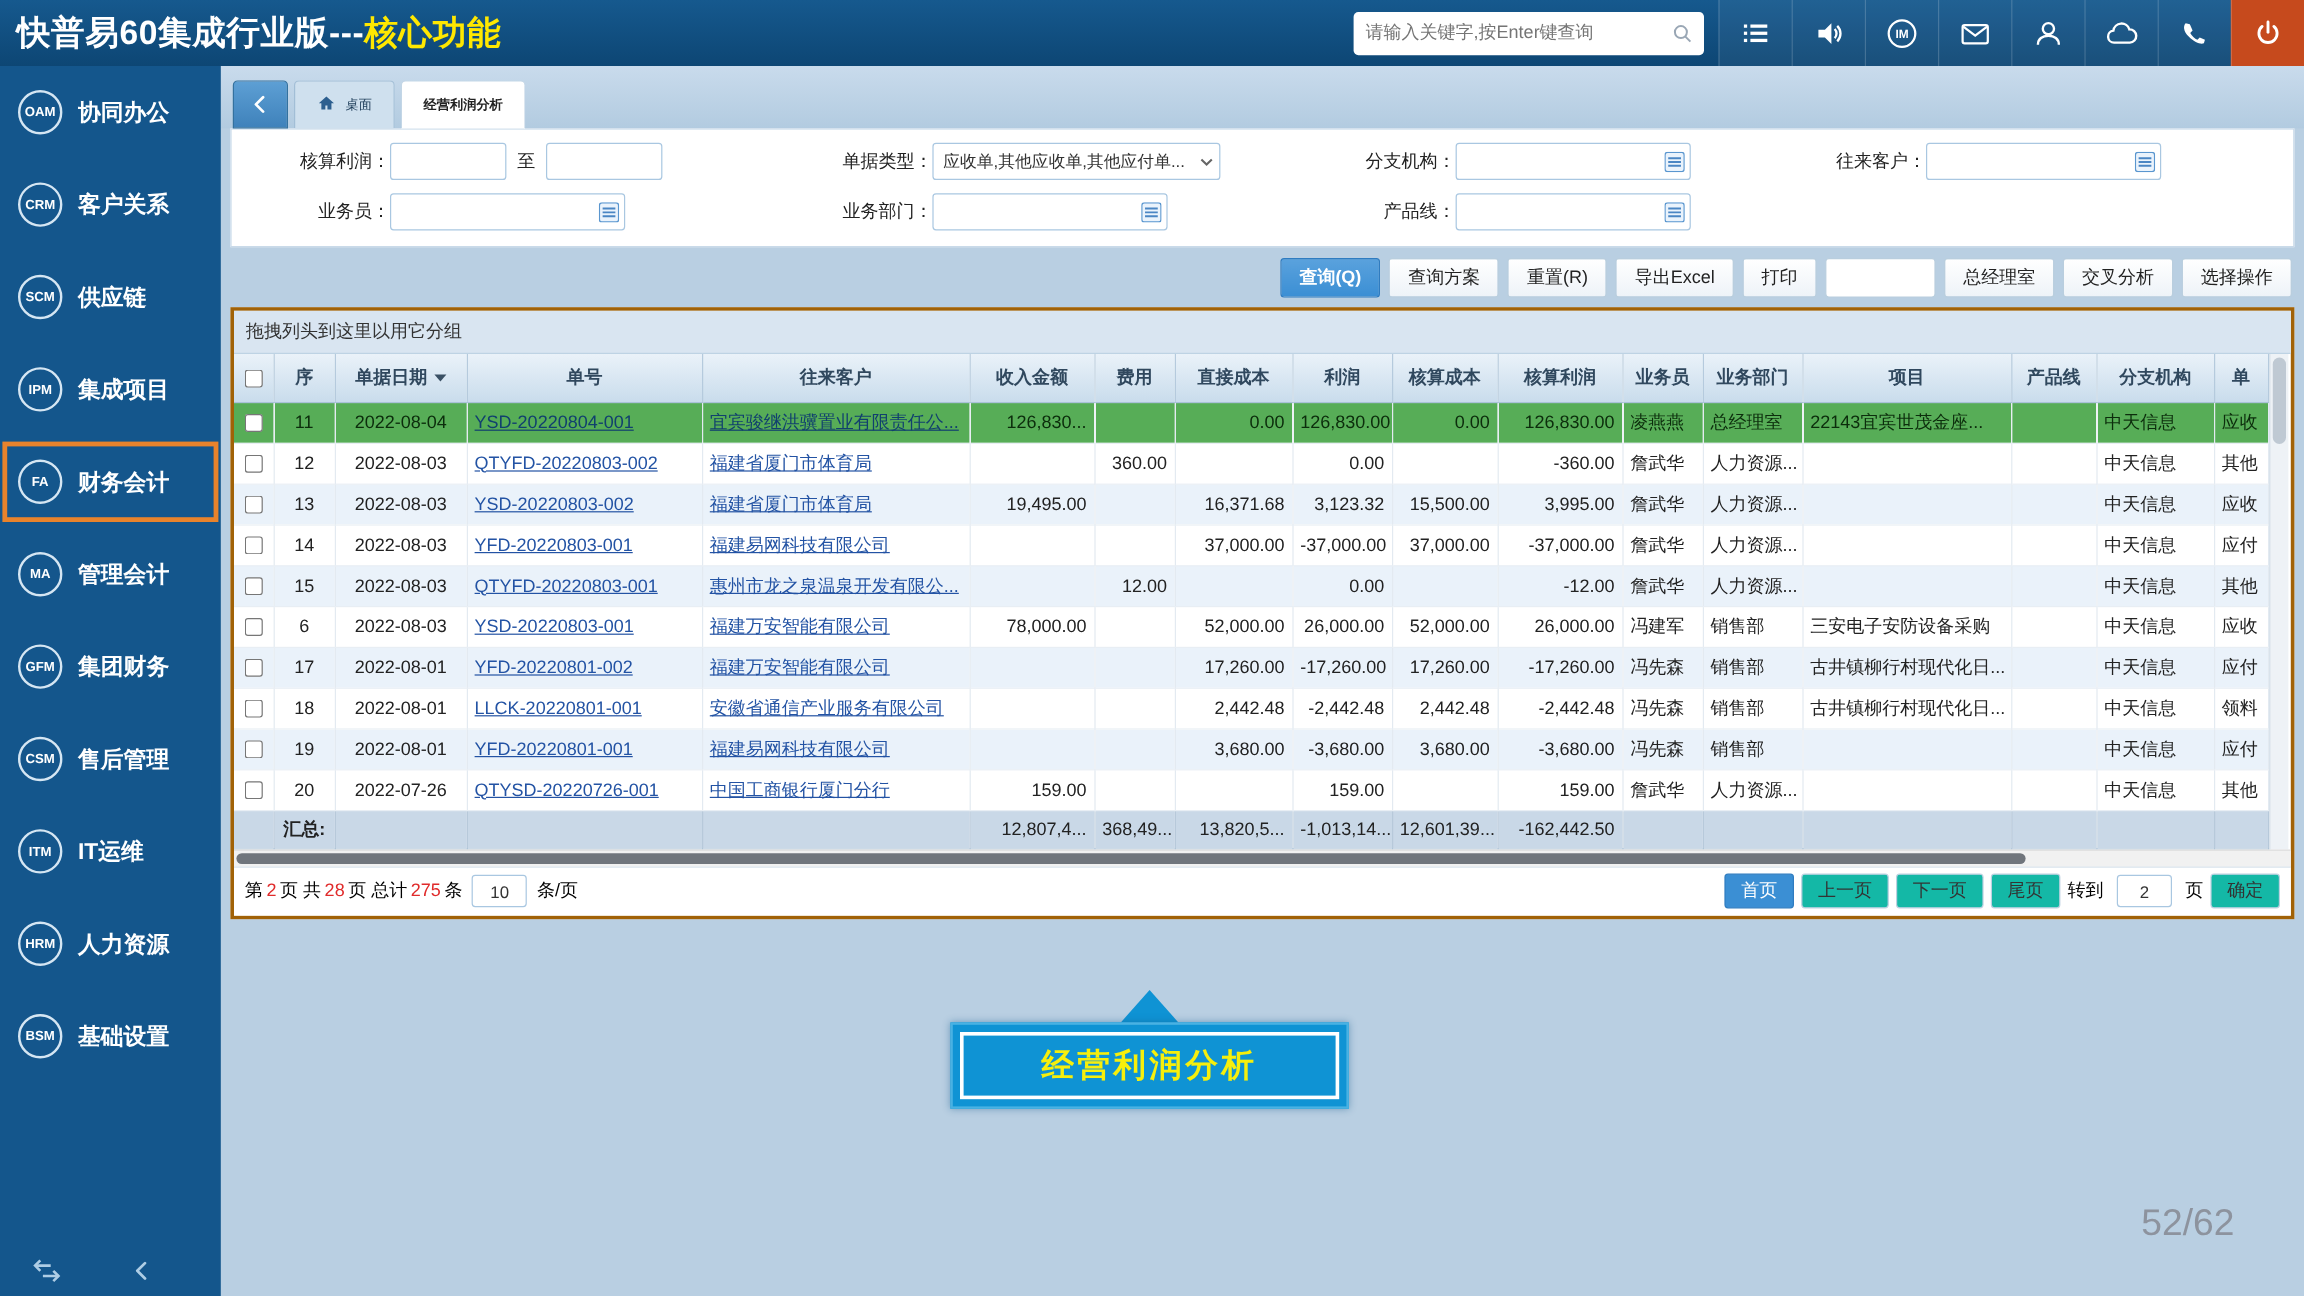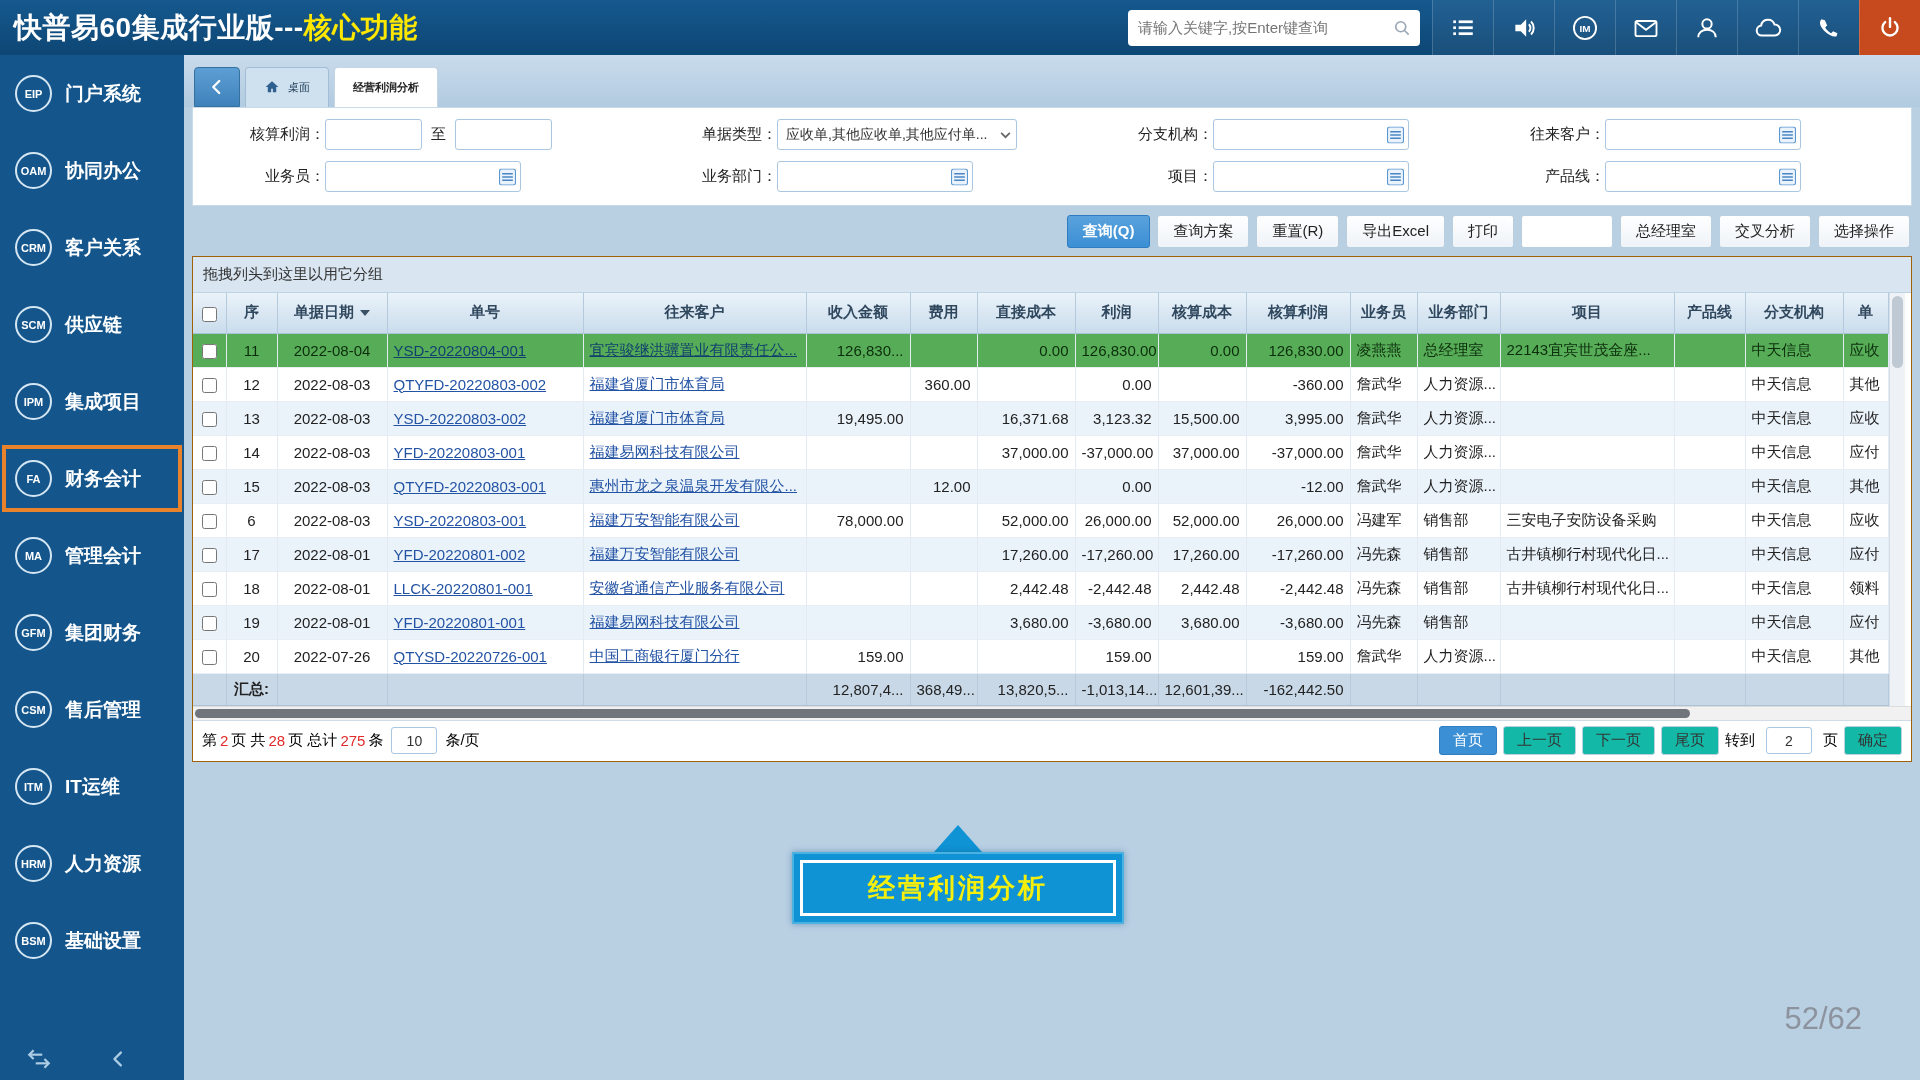--- a/index.html
+++ b/index.html
@@ -52,21 +52,21 @@
   .f-input.wide { width:240px; } .f-input.normal { width:196px; }
   .f-input .suffix { position:absolute; right:4px; top:50%; transform:translateY(-50%); display:flex; cursor:pointer; }
   .f-mid { margin:0 9px; font-size:15px; color:#222; }
 
   .toolbar { display:flex; justify-content:flex-end; align-items:center; gap:7px; margin:9px 10px 8px; }
   .tb-btn { height:33px; padding:0 15px; background:linear-gradient(#ffffff,#eef3f8); border:1px solid #b9cede;
     border-radius:3px; font-size:15px; color:#222; cursor:pointer; white-space:nowrap; }
   .tb-btn.primary { background:linear-gradient(#5aa2dd,var(--accent,#3b8fd4)); color:#fff; border-color:#2f7cc0; font-weight:bold; }
   .tb-btn.blank { width:92px; background:#fff; }
 
-  .grid-card { margin:0 8px; background:#fff; border:1px solid #a16207; }
+  .grid-card { margin:0 8px; background:#fff; border:3px solid #a16207; }
   .group-hint { height:36px; display:flex; align-items:center; padding-left:10px; background:#d9e5f1;
     border-bottom:1px solid #bed3e4; font-size:15px; color:#333; }
   .table-zone { display:flex; }
   table { border-collapse:collapse; table-layout:fixed; width:1695px; }
   th { height:40px; background:linear-gradient(#eaf2f9,#c9dcec); border-right:1px solid #b5cadd; border-bottom:1px solid #a9c2d8;
     font-size:15px; color:#30485e; font-weight:bold; padding:0 4px; white-space:nowrap; overflow:hidden; text-align:center; }
   td { height:34px; border-right:1px solid #e3eaf1; border-bottom:1px solid #e8eef4; font-size:15px; color:#222;
     padding:0 6px; white-space:nowrap; overflow:hidden; background:#fff; }
   tr.alt td { background:#eaf2fa; }
   tr.selected td { background:var(--selected-row,#57ad57); color:#0c2d0c; }
@@ -168,24 +168,20 @@
           <path d="M12 3 v8" stroke="#fff" stroke-width="2.2" fill="none" stroke-linecap="round"></path>
           <path d="M7.5 6.5 a7 7 0 1 0 9 0" stroke="#fff" stroke-width="2.2" fill="none" stroke-linecap="round"></path>
         </svg>
       </div>
     </div>
 </header>
 
 <aside class="sidebar">
   <div id="sideItems">
       <div class="side-item">
-        <span class="circle">EIP</span>
-        <span class="lbl">门户系统</span>
-      </div>
-      <div class="side-item">
         <span class="circle">OAM</span>
         <span class="lbl">协同办公</span>
       </div>
       <div class="side-item">
         <span class="circle">CRM</span>
         <span class="lbl">客户关系</span>
       </div>
       <div class="side-item">
         <span class="circle">SCM</span>
         <span class="lbl">供应链</span>
@@ -322,34 +318,20 @@
                 <rect x="0.5" y="0.5" width="15" height="15" rx="2" fill="#eaf3fc" stroke="#5a96cf"></rect>
                 <line x1="3" y1="5" x2="13" y2="5" stroke="#4a86c4" stroke-width="1.5"></line>
                 <line x1="3" y1="8" x2="13" y2="8" stroke="#4a86c4" stroke-width="1.5"></line>
                 <line x1="3" y1="11" x2="13" y2="11" stroke="#4a86c4" stroke-width="1.5"></line>
               </svg>
             </span>
           </div>
         </div>
         <div class="f-field">
           <span class="f-label">业务部门：</span>
-          <div class="f-input normal">
-            <input style="">
-            <span class="suffix">
-              <svg width="17" height="17" viewBox="0 0 16 16">
-                <rect x="0.5" y="0.5" width="15" height="15" rx="2" fill="#eaf3fc" stroke="#5a96cf"></rect>
-                <line x1="3" y1="5" x2="13" y2="5" stroke="#4a86c4" stroke-width="1.5"></line>
-                <line x1="3" y1="8" x2="13" y2="8" stroke="#4a86c4" stroke-width="1.5"></line>
-                <line x1="3" y1="11" x2="13" y2="11" stroke="#4a86c4" stroke-width="1.5"></line>
-              </svg>
-            </span>
-          </div>
-        </div>
-        <div class="f-field">
-          <span class="f-label">项目：</span>
           <div class="f-input normal">
             <input style="">
             <span class="suffix">
               <svg width="17" height="17" viewBox="0 0 16 16">
                 <rect x="0.5" y="0.5" width="15" height="15" rx="2" fill="#eaf3fc" stroke="#5a96cf"></rect>
                 <line x1="3" y1="5" x2="13" y2="5" stroke="#4a86c4" stroke-width="1.5"></line>
                 <line x1="3" y1="8" x2="13" y2="8" stroke="#4a86c4" stroke-width="1.5"></line>
                 <line x1="3" y1="11" x2="13" y2="11" stroke="#4a86c4" stroke-width="1.5"></line>
               </svg>
             </span>

